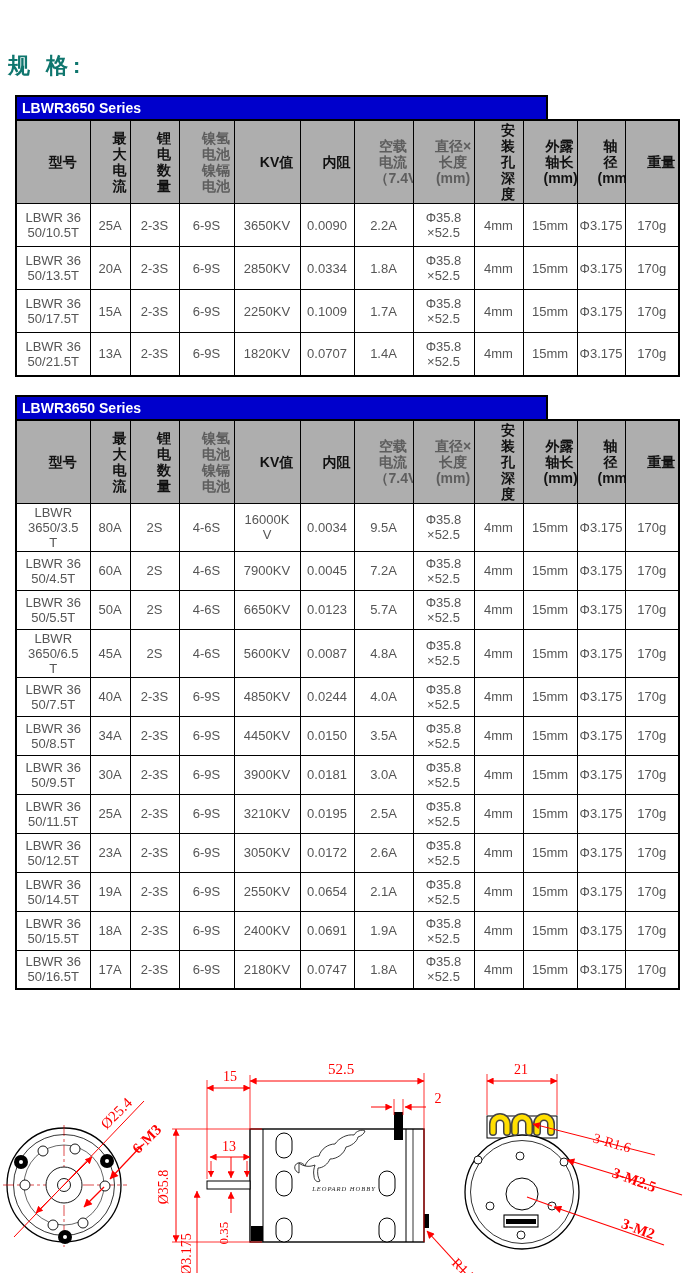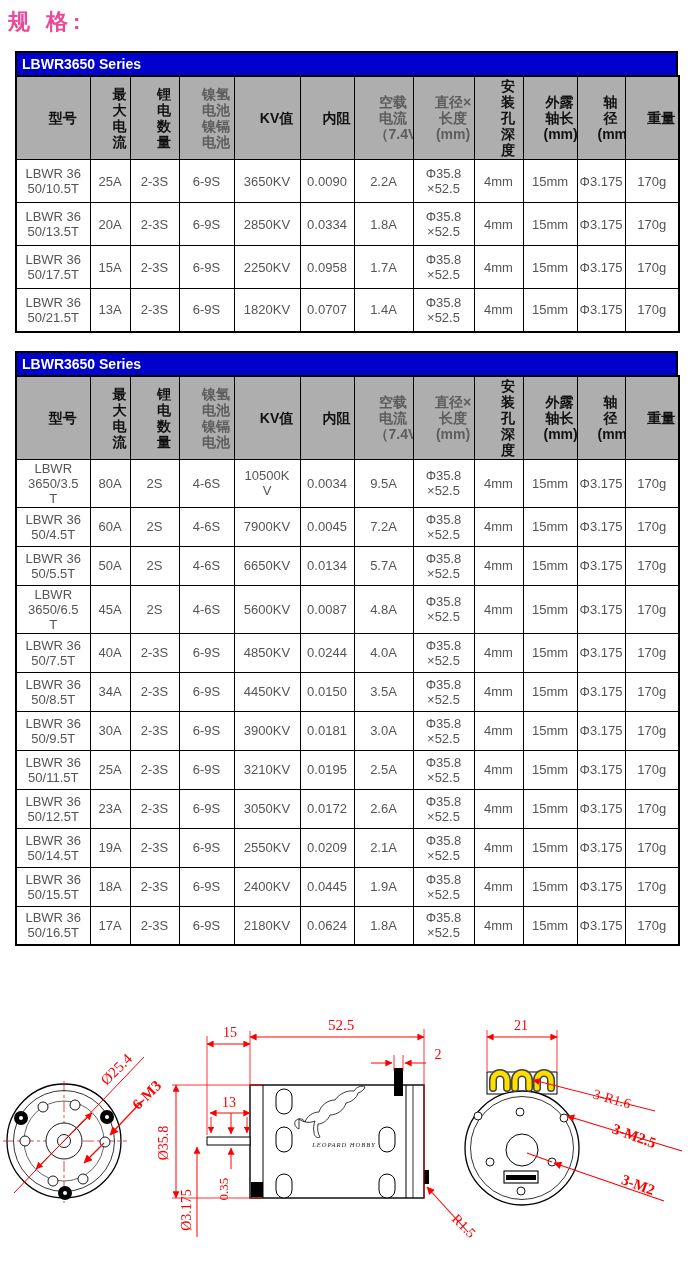--- a/index.html
+++ b/index.html
@@ -1,21 +1,21 @@
 <!DOCTYPE html>
 <html><head>
 <meta charset="utf-8">
 <style>
   * { margin:0; padding:0; box-sizing:border-box; }
   html,body { background:#fff; }
   body { width:694px; height:1273px; font-family:"Liberation Sans", sans-serif; position:relative; overflow:hidden; }
   .page { position:relative; width:694px; height:1273px; }
-  .page-title { font-size:22px; font-weight:bold; color:#ec4899; padding:7px 0 0 8px; letter-spacing:5px; }
+  .page-title { font-size:22px; font-weight:bold; color:#0f766e; padding:7px 0 0 8px; letter-spacing:5px;margin-top:44px; }
   .spec-table-wrap { margin:14px 0 0 15px; width:663px; }
-  .series-bar { width:663px; height:24px; line-height:23px; background:#0000cc; color:#fff;
+  .series-bar { width:533px; height:24px; line-height:23px; background:#0000cc; color:#fff;
                 font-size:14px; font-weight:bold; padding-left:5px; border:2px solid #000; border-bottom:none; }
   table { border-collapse:collapse; table-layout:fixed; width:663px; border:2px solid #000; }
   th, td { border:1px solid #000; text-align:center; vertical-align:middle;
            white-space:pre-line; overflow:hidden; padding:1px; }
   th { background:#aeaeae; color:#111; font-size:14px; font-weight:bold; line-height:16px; height:82px;padding-left:20px; }
   th.muted { color:#5d5d5d; }
   td { color:#555; font-size:13px; line-height:15px; }
   .t1 td { height:43px; }
   .t2 td { height:39px; }
   .drawing { position:absolute; left:0; top:985px; width:694px; height:288px; }
@@ -98,21 +98,21 @@
             <td>Φ3.175</td>
             <td>170g</td>
           </tr>
           <tr>
             <td>LBWR 36
 50/17.5T</td>
             <td>15A</td>
             <td>2-3S</td>
             <td>6-9S</td>
             <td>2250KV</td>
-            <td>0.0958</td>
+            <td>0.1009</td>
             <td>1.7A</td>
             <td>Φ35.8
 ×52.5</td>
             <td>4mm</td>
             <td>15mm</td>
             <td>Φ3.175</td>
             <td>170g</td>
           </tr>
           <tr>
             <td>LBWR 36
@@ -170,21 +170,21 @@
           </tr>
         </thead>
       <tbody>
           <tr>
             <td>LBWR
 3650/3.5
 T</td>
             <td>80A</td>
             <td>2S</td>
             <td>4-6S</td>
-            <td>10500K
+            <td>16000K
 V</td>
             <td>0.0034</td>
             <td>9.5A</td>
             <td>Φ35.8
 ×52.5</td>
             <td>4mm</td>
             <td>15mm</td>
             <td>Φ3.175</td>
             <td>170g</td>
           </tr>
@@ -204,21 +204,21 @@
             <td>Φ3.175</td>
             <td>170g</td>
           </tr>
           <tr>
             <td>LBWR 36
 50/5.5T</td>
             <td>50A</td>
             <td>2S</td>
             <td>4-6S</td>
             <td>6650KV</td>
-            <td>0.0134</td>
+            <td>0.0123</td>
             <td>5.7A</td>
             <td>Φ35.8
 ×52.5</td>
             <td>4mm</td>
             <td>15mm</td>
             <td>Φ3.175</td>
             <td>170g</td>
           </tr>
           <tr>
             <td>LBWR
@@ -317,53 +317,53 @@
             <td>Φ3.175</td>
             <td>170g</td>
           </tr>
           <tr>
             <td>LBWR 36
 50/14.5T</td>
             <td>19A</td>
             <td>2-3S</td>
             <td>6-9S</td>
             <td>2550KV</td>
-            <td>0.0209</td>
+            <td>0.0654</td>
             <td>2.1A</td>
             <td>Φ35.8
 ×52.5</td>
             <td>4mm</td>
             <td>15mm</td>
             <td>Φ3.175</td>
             <td>170g</td>
           </tr>
           <tr>
             <td>LBWR 36
 50/15.5T</td>
             <td>18A</td>
             <td>2-3S</td>
             <td>6-9S</td>
             <td>2400KV</td>
-            <td>0.0445</td>
+            <td>0.0691</td>
             <td>1.9A</td>
             <td>Φ35.8
 ×52.5</td>
             <td>4mm</td>
             <td>15mm</td>
             <td>Φ3.175</td>
             <td>170g</td>
           </tr>
           <tr>
             <td>LBWR 36
 50/16.5T</td>
             <td>17A</td>
             <td>2-3S</td>
             <td>6-9S</td>
             <td>2180KV</td>
-            <td>0.0624</td>
+            <td>0.0747</td>
             <td>1.8A</td>
             <td>Φ35.8
 ×52.5</td>
             <td>4mm</td>
             <td>15mm</td>
             <td>Φ3.175</td>
             <td>170g</td>
           </tr>
         </tbody>
     </table>

